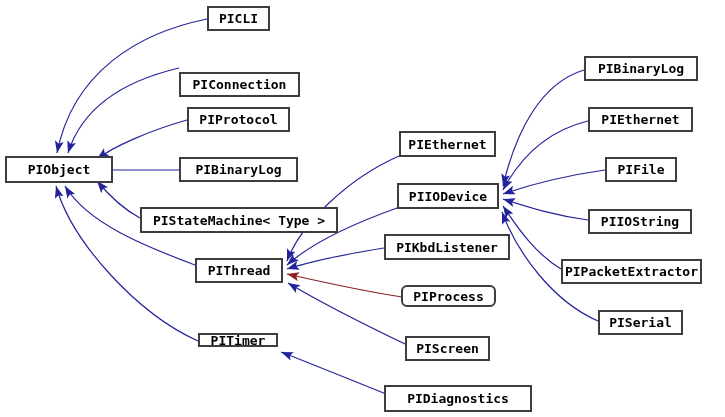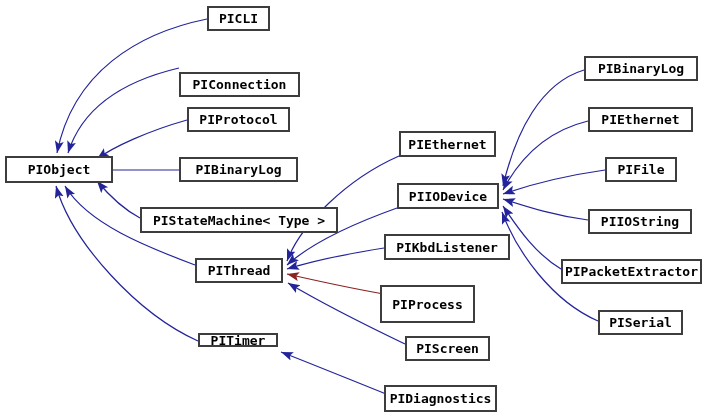--- a/index.html
+++ b/index.html
@@ -103,27 +103,27 @@
     </div>
     <div class="node" style="left: 399px; top: 131px; width: 97px; height: 26px;">
       <span>PIEthernet</span>
     </div>
     <div class="node" style="left: 397px; top: 183px; width: 102px; height: 26px;">
       <span>PIIODevice</span>
     </div>
     <div class="node" style="left: 384px; top: 234px; width: 126px; height: 26px;">
       <span>PIKbdListener</span>
     </div>
-    <div class="node" style="left: 380px; top: 285px; width: 95px; height: 38px;">
+    <div class="node" style="left: 401px; top: 285px; width: 95px; height: 22px; border-radius: 6px;">
       <span>PIProcess</span>
     </div>
     <div class="node" style="left: 405px; top: 336px; width: 85px; height: 25px;">
       <span>PIScreen</span>
     </div>
-    <div class="node" style="left: 384px; top: 385px; width: 113px; height: 27px;">
+    <div class="node" style="left: 384px; top: 385px; width: 148px; height: 27px;">
       <span>PIDiagnostics</span>
     </div>
     <div class="node" style="left: 584px; top: 56px; width: 114px; height: 25px;">
       <span>PIBinaryLog</span>
     </div>
     <div class="node" style="left: 588px; top: 107px; width: 105px; height: 25px;">
       <span>PIEthernet</span>
     </div>
     <div class="node" style="left: 605px; top: 157px; width: 72px; height: 25px;">
       <span>PIFile</span>

